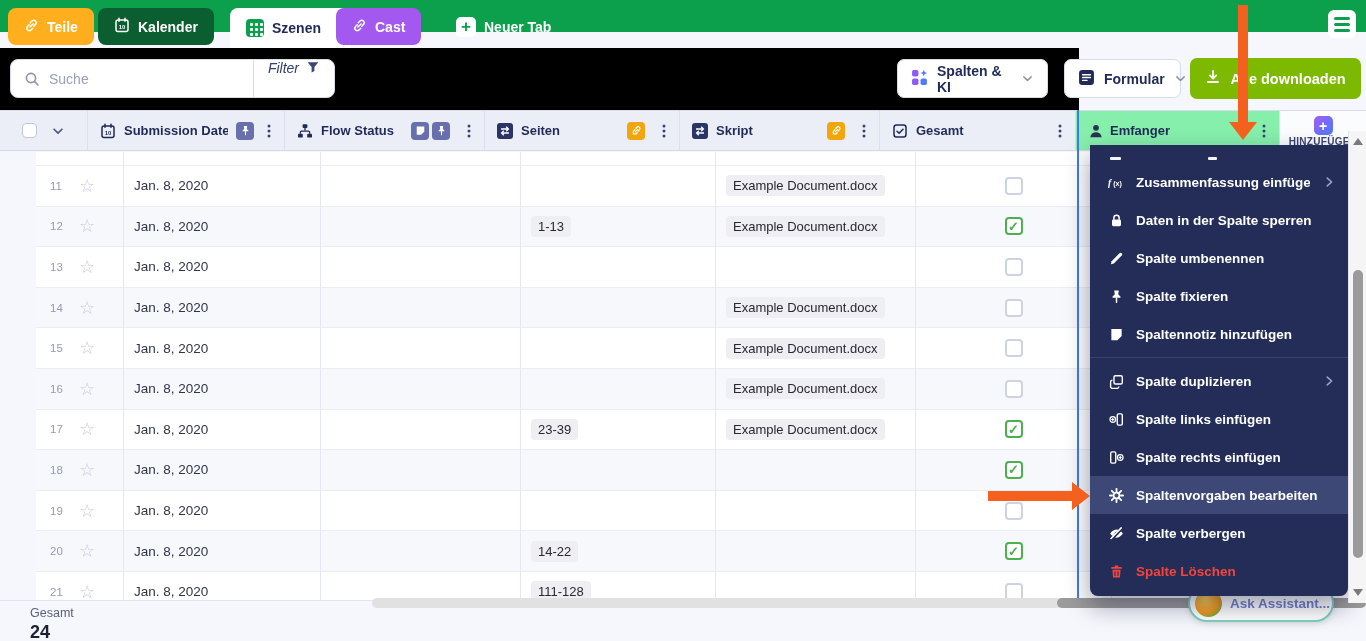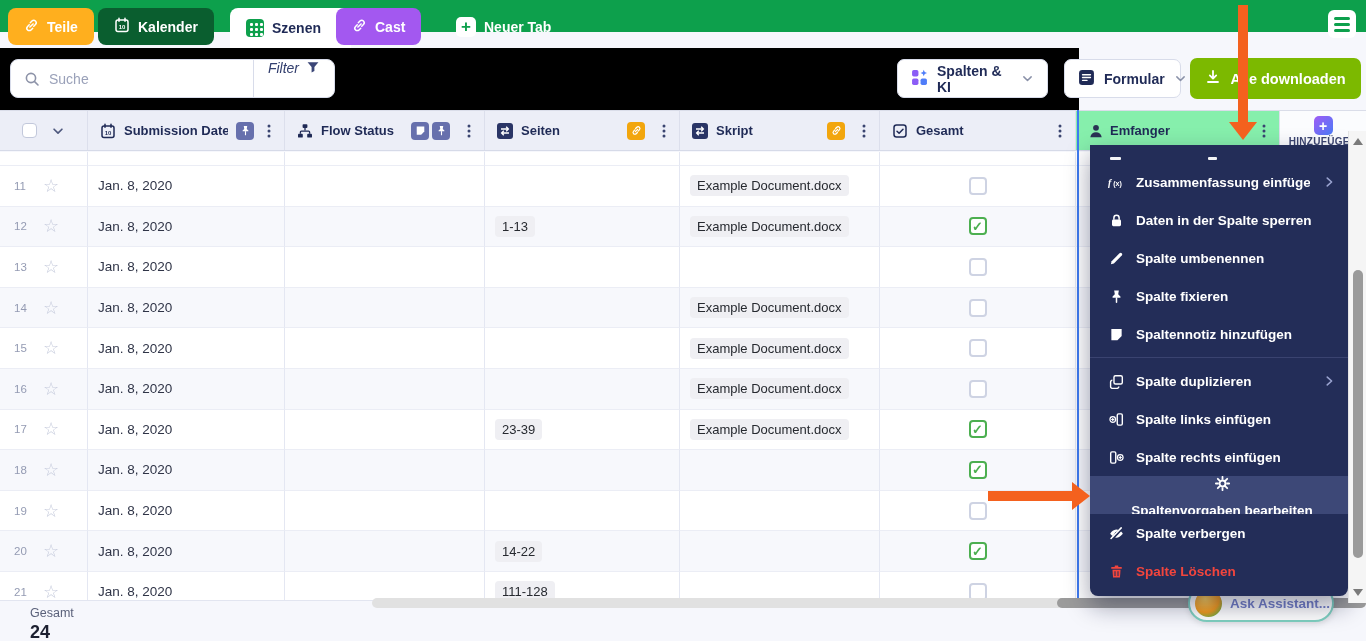--- a/index.html
+++ b/index.html
@@ -71,21 +71,21 @@
               align-items:center; justify-content:center; font-size:14px; font-weight:bold; }
   .badge { width:18px; height:18px; border-radius:4px; background:var(--badge_slate,#6770AD);
            display:flex; align-items:center; justify-content:center; flex:none; }
   .badge-orange { background:var(--badge_orange,#F2A60D); }
   .th .dots { margin-left:auto; display:flex; }
   .th-label { white-space:nowrap; overflow:hidden; }
   .hdr-cb { width:15px; height:15px; border:1.5px solid #C2C8DB; border-radius:4px;
             background:#fff; margin-left:10px; }
 
   .tbody { position:absolute; top:152px; left:0; width:1366px; }
-  .tr { height:40.6px; background:#fff; }
+  .tr { height:40.6px; background:#fff;margin-left:36px; }
   .tr.alt { background:#F7F8FC; }
   .tr-partial { height:14px; }
   .td { border-right:1px solid #E4E7F2; border-bottom:1px solid #EBEDF5; display:flex;
         align-items:center; overflow:hidden; }
   .td:last-child { border-right:none; }
   .td-num { padding-left:14px; gap:13px; }
   .rownum { color:#949BB3; font-size:11.5px; width:16px; }
   .star { color:#C7CCDD; font-size:18px; line-height:1; cursor:pointer; }
   .td-date { padding-left:10px; color:#2F3447; font-size:13.5px; }
   .chip { background:#EFEFF3; border-radius:4px; padding:3px 7px; font-size:13px; color:#26292F;
@@ -115,21 +115,21 @@
           box-shadow:0 10px 24px rgba(10,16,50,.4); }
   .menu-partial { height:18px; position:relative; overflow:hidden; }
   .menu-partial i { position:absolute; bottom:3px; height:3px; background:#fff; border-radius:1px; opacity:.95; }
   .menu-partial i.m1 { left:20px; width:11px; }
   .menu-partial i.m2 { left:118px; width:9px; }
   .menu-item { height:38px; display:flex; align-items:center; gap:12px; padding:0 12px 0 18px;
                color:#fff; font-size:13.5px; font-weight:bold; cursor:pointer; }
   .menu-item .mi-ic { width:16px; display:flex; justify-content:center; flex:none; }
   .menu-item .mi-label { white-space:nowrap; overflow:hidden; }
   .menu-item .mi-sub { margin-left:auto; display:flex; }
-  .menu-item.hl { background:var(--menu_highlight,#3D4877);flex-direction:column; }
+  .menu-item.hl { background:var(--menu_highlight,#3D4877); }
   .menu-item.danger { color:var(--danger_red,#F2453D); }
   .menu-divider { height:1px; background:#3A4370; margin:4px 0; }
 
   
   .vscroll { position:absolute; left:1348px; top:131px; width:18px; height:472px;
              background:#F5F5F5; border-left:1px solid #E4E4E4; z-index:55; }
   .vs-up, .vs-down { position:absolute; left:4px; width:0; height:0;
                      border-left:5px solid transparent; border-right:5px solid transparent; }
   .vs-up { top:7px; border-bottom:7px solid #7A7A7A; }
   .vs-down { bottom:7px; border-top:7px solid #7A7A7A; }

